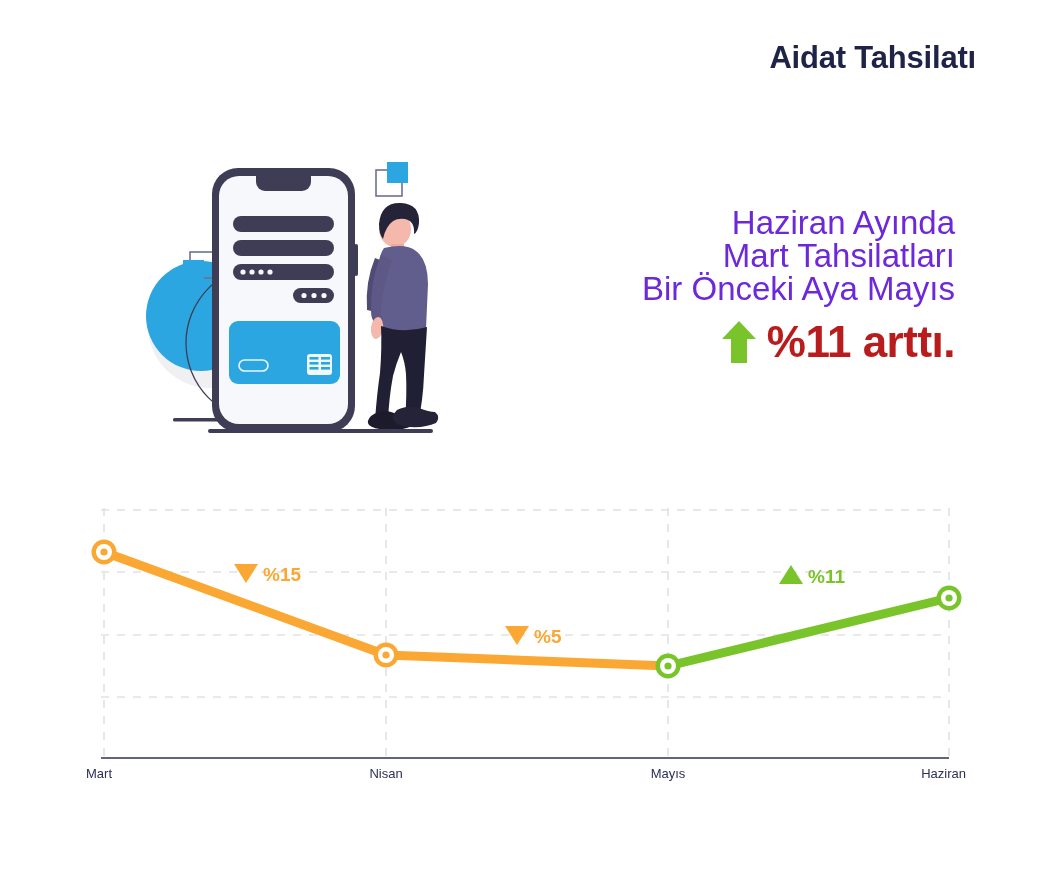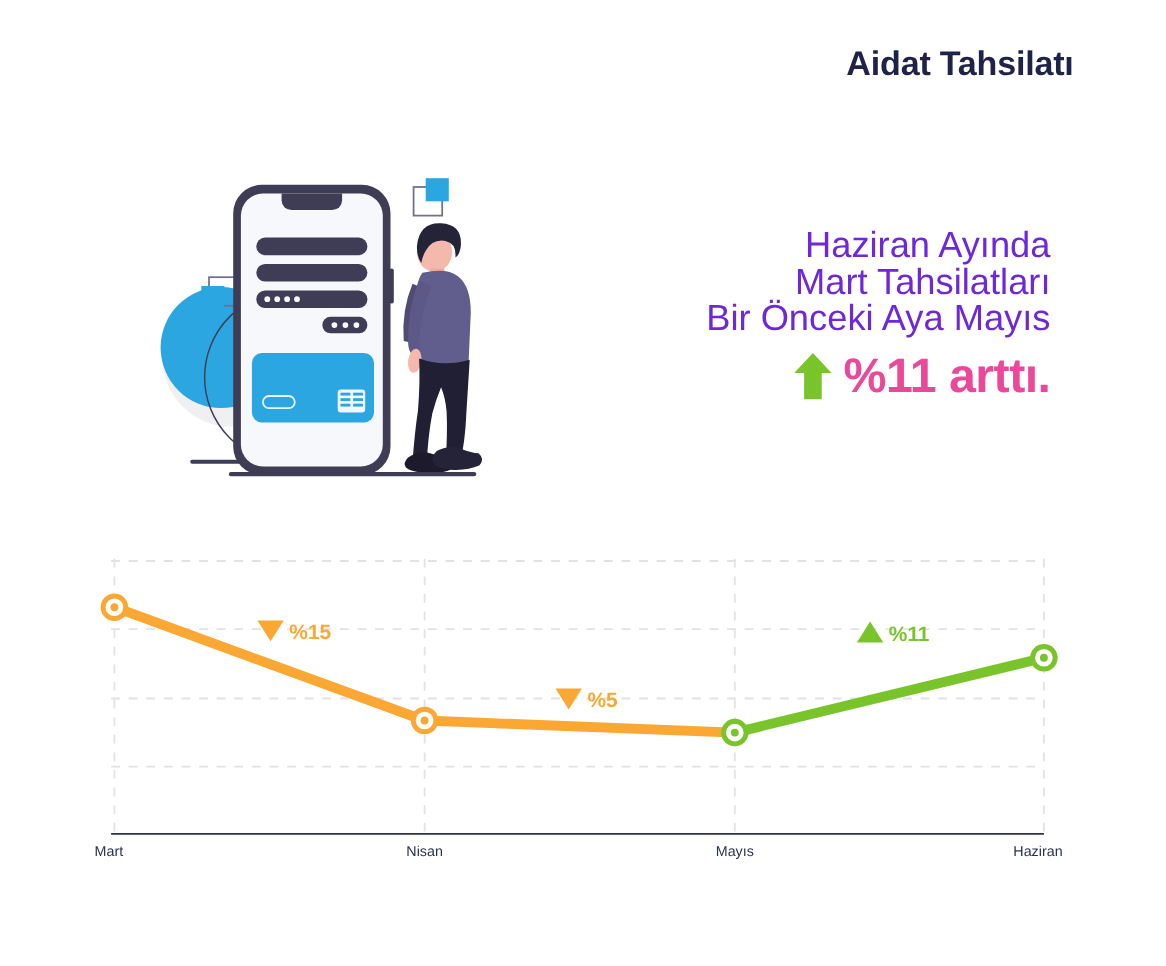--- a/index.html
+++ b/index.html
@@ -62,21 +62,21 @@
   }
   #summary-highlight-arrow {
     display: block;
     width: 36px;
     height: 44px;
     flex: none;
   }
   #summary-highlight-text {
     font-size: 44px;
     font-weight: bold;
-    color: #ec4899;
+    color: #b91c1c;
     letter-spacing: -0.5px;
     line-height: 46px;
   }
 
   
   #chart {
     position: absolute;
     left: 0;
     top: 480px;
     width: 868px;

